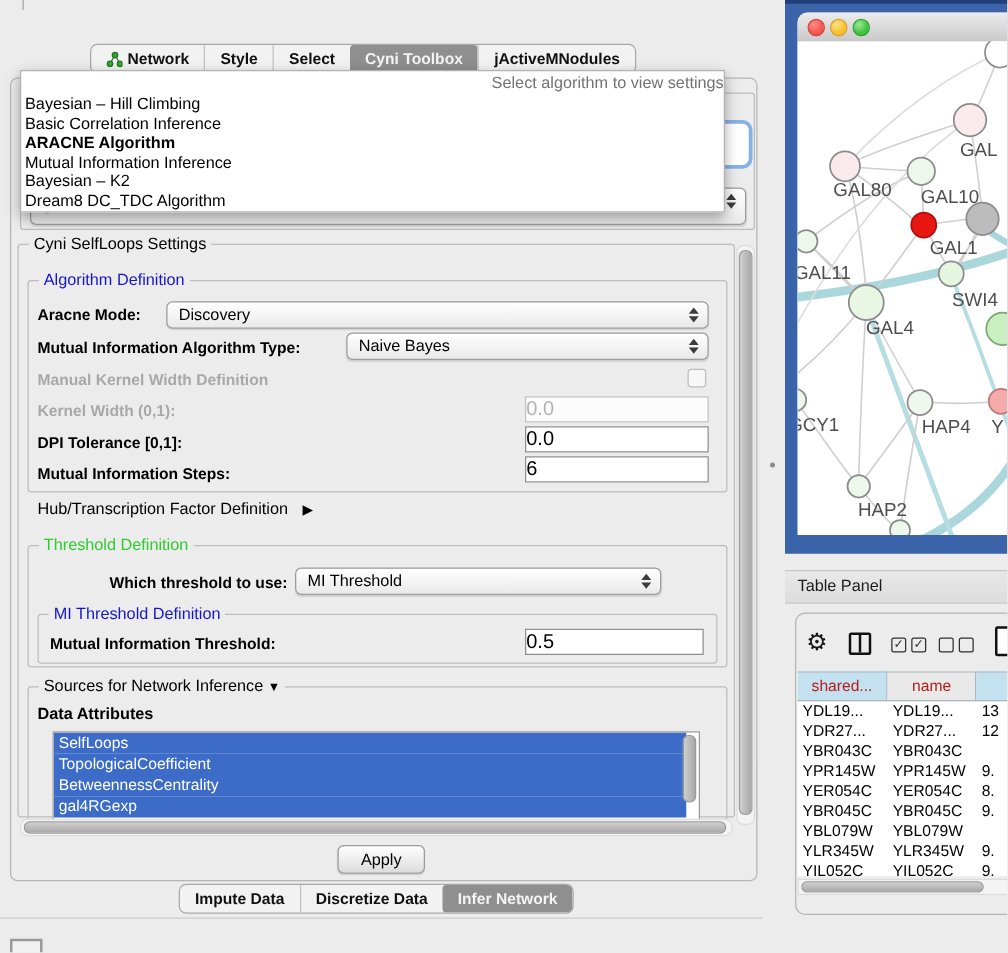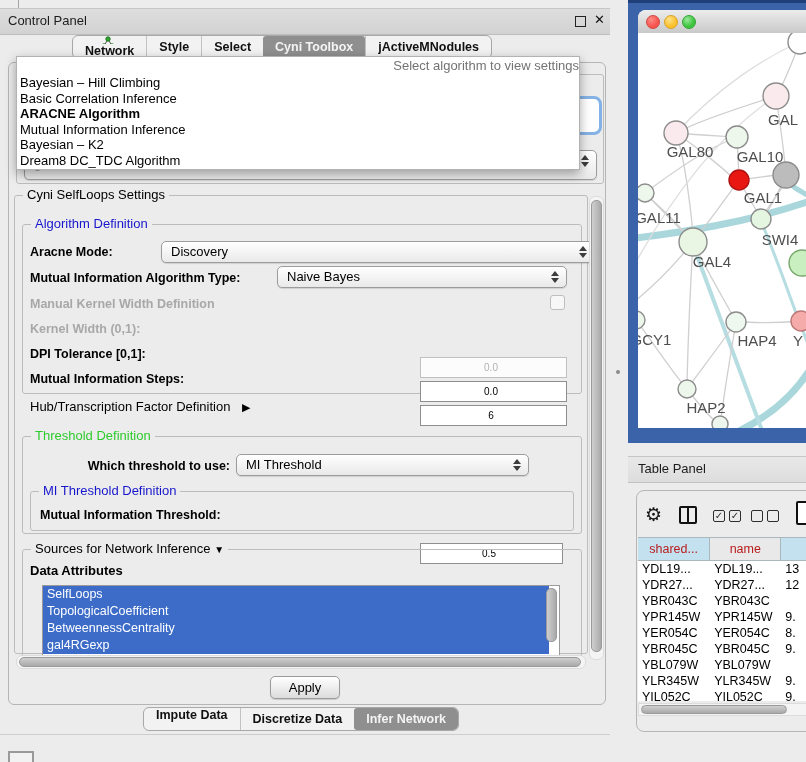--- a/index.html
+++ b/index.html
@@ -8,21 +8,21 @@
   .abs{position:absolute;}
   
   .cp-titlebar{position:absolute;left:0;top:8px;width:610px;height:25px;
     background:linear-gradient(#dedede,#d2d2d2);border-top:1px solid #c6c6c6;border-bottom:1px solid #bdbdbd;}
   .cp-title{position:absolute;left:8px;top:4px;font-size:13px;color:#1c1c1c;}
   .win-float{position:absolute;right:24px;top:7px;width:9px;height:9px;border:1.5px solid #222;background:transparent;}
   .win-close{position:absolute;right:5px;top:3px;font-size:13px;font-weight:bold;color:#111;}
   
   .seg-bar{position:absolute;display:flex;align-items:stretch;border:1px solid #a8a8a8;border-radius:6px;background:#f2f2f2;height:22px;overflow:hidden;}
   .seg{display:flex;align-items:center;padding:0 12px;font-size:12.5px;font-weight:bold;color:#111;border-left:1px solid #c2c2c2;white-space:nowrap;}
-  .seg:first-child{border-left:none;flex-direction:column;}
+  .seg:first-child{border-left:none;}
   .seg.sel{background:#8f8f8f;color:#f4f4f4;border-left:none;border-radius:3px;}
   .cp-body{position:absolute;left:8px;top:62px;width:596px;height:641px;border:1px solid #b5b5b5;border-radius:6px;background:#ececec;}
   
   .popup{position:absolute;left:16px;top:56px;width:562px;height:112px;background:#fff;border:1px solid #b2b2b2;
     box-shadow:0 4px 10px rgba(0,0,0,.35);z-index:10;}
   .pop-ph{height:18px;line-height:18px;text-align:right;font-size:13px;color:#737373;}
   .pop-item{height:15.6px;line-height:15.6px;font-size:13px;color:#000;padding-left:3px;white-space:nowrap;}
   .pop-item.b{font-weight:bold;}
   
   .frag{z-index:1;}
@@ -31,21 +31,21 @@
   .gtitle{position:absolute;top:-9px;left:8px;background:#ececec;padding:0 4px;font-size:13px;color:#000;white-space:nowrap;}
   .gtitle.blue{color:#1616cc;}
   .gtitle.green{color:#2ecc2e;}
   .lbl{position:absolute;font-size:12.5px;font-weight:bold;color:#000;white-space:nowrap;}
   .lbl.dis{color:#a8a8a8;}
   .combo{position:absolute;border:1px solid #9c9c9c;border-radius:5px;background:linear-gradient(#ffffff,#e9e9e9);
     box-shadow:0 1px 1px rgba(0,0,0,.12);font-size:13px;line-height:19px;padding-left:9px;color:#000;}
   .arrows{position:absolute;right:7px;top:4px;}
   .arr-up{display:block;width:0;height:0;border-left:4px solid transparent;border-right:4px solid transparent;border-bottom:5px solid #3c3c3c;margin-bottom:2px;}
   .arr-dn{display:block;width:0;height:0;border-left:4px solid transparent;border-right:4px solid transparent;border-top:5px solid #3c3c3c;}
-  .tfield{position:absolute;border:1px solid #8f8f8f;background:#fff;font-size:10px;line-height:19px;text-align:center;padding-right:5px;color:#000;margin-top:40px;}
+  .tfield{position:absolute;border:1px solid #8f8f8f;background:#fff;font-size:16px;line-height:19px;text-align:left;padding-right:5px;color:#000;}
   .tfield.dis{border-color:#c0c0c0;color:#b3b3b3;background:#fcfcfc;}
   .chk{position:absolute;width:13px;height:13px;border:1px solid #bdbdbd;border-radius:3px;background:#f7f7f7;}
   
   .sb-track{position:absolute;background:#f4f4f4;border:1px solid #dcdcdc;border-radius:6px;}
   .sb-vthumb{position:absolute;background:linear-gradient(90deg,#cfcfcf,#a9a9a9);border:1px solid #9a9a9a;border-radius:5px;}
   .sb-hthumb{position:absolute;background:linear-gradient(#cfcfcf,#a9a9a9);border:1px solid #9a9a9a;border-radius:5px;}
   
   .attr-list{position:absolute;left:42px;top:585px;width:516px;height:70px;background:#fff;border:1px solid #9a9a9a;overflow:hidden;}
   .attr-row{height:17px;line-height:17px;font-size:12.5px;color:#fff;background:#3c6cc8;padding-left:4px;width:502px;white-space:nowrap;}
   .apply-btn{position:absolute;left:270px;top:676px;width:68px;height:21px;border:1px solid #9b9b9b;border-radius:5px;
@@ -76,25 +76,20 @@
   .mini-icon{position:absolute;left:8px;top:751px;width:22px;height:11px;border:2px solid #9a9a9a;background:#f2f2f2;}
   .hline{position:absolute;background:#cdcdcd;height:1px;}
 </style>
 </head>
 <body>
 
 <div id="screen">
 
   <div class="tick" style="left:18px;top:0;height:8px;"></div>
 
-  <div class="cp-titlebar">
-    <span class="cp-title">Control Panel</span>
-    <span class="win-float"></span>
-    <span class="win-close">✕</span>
-  </div>
 
   <div class="seg-bar" style="left:72px;top:35px;">
     <div class="seg">
       <svg width="13" height="13" style="margin-right:4px">
         <line x1="7" y1="3" x2="3" y2="10" stroke="#555" stroke-width="1"></line>
         <line x1="7" y1="3" x2="11" y2="10" stroke="#555" stroke-width="1"></line>
         <circle cx="7" cy="3" r="2.2" fill="#35a435" stroke="#1c7a1c"></circle>
         <circle cx="3" cy="10" r="2.2" fill="#35a435" stroke="#1c7a1c"></circle>
         <circle cx="11" cy="10" r="2.2" fill="#35a435" stroke="#1c7a1c"></circle>
       </svg>
@@ -139,21 +134,21 @@
   </div>
 
   <div class="gbox" style="left:14px;top:195px;width:572px;height:457px;">
     <span class="gtitle">Cyni SelfLoops Settings</span>
   </div>
 
   <div class="gbox" style="left:22px;top:224px;width:558px;height:168px;">
     <span class="gtitle blue">Algorithm Definition</span>
   </div>
   <div class="lbl" style="left:30px;top:245px;">Aracne Mode:</div>
-  <div class="combo" style="left:133px;top:241px;width:423px;height:20px;margin-left:28px;">
+  <div class="combo" style="left:133px;top:241px;width:423px;height:20px;">
     <span>Discovery</span>
     <span class="arrows">
         <span class="arr-up"></span>
         <span class="arr-dn"></span>
       </span>
   </div>
   <div class="lbl" style="left:30px;top:271px;">Mutual Information Algorithm Type:</div>
   <div class="combo" style="left:277px;top:266px;width:279px;height:20px;">
     <span>Naive Bayes</span>
     <span class="arrows">

